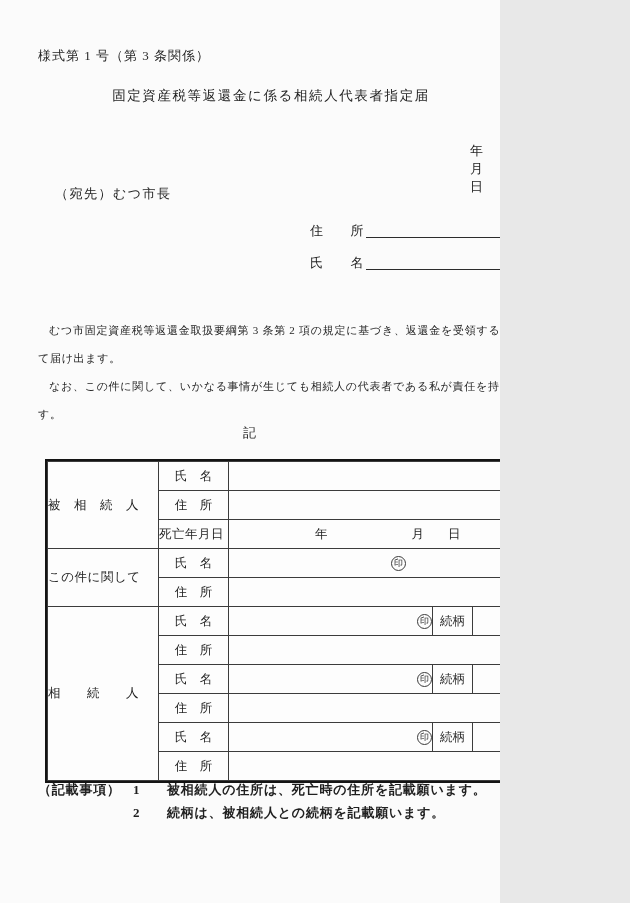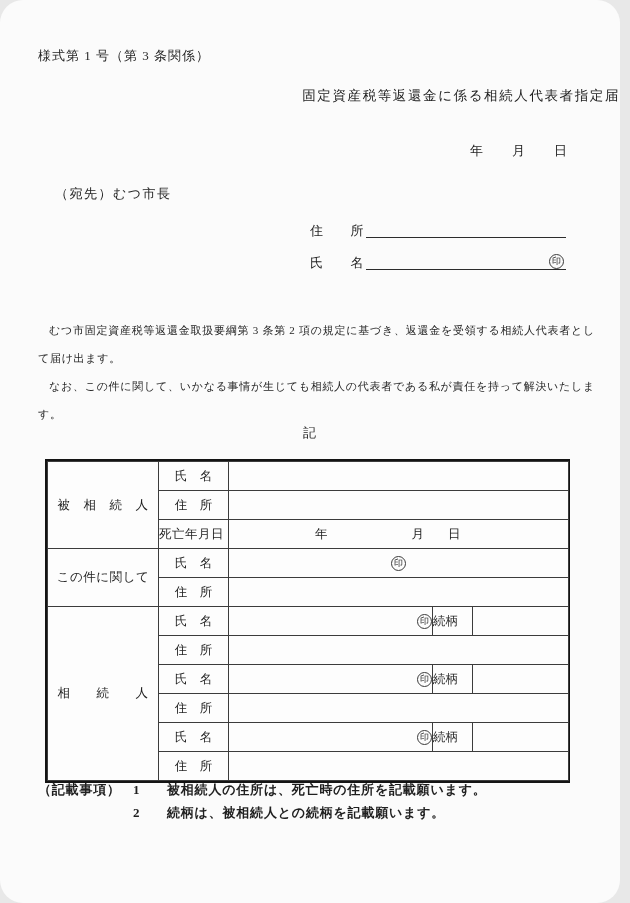--- a/index.html
+++ b/index.html
@@ -1,29 +1,28 @@
 <!DOCTYPE html>
 <html><head>
 <meta charset="utf-8">
 <style>
   html,body{margin:0;padding:0;background:#e8e8e8;}
   .page{
     position:relative;
-    width:620px;height:903px;
+    width:500px;height:903px;
     background:#fbfbfb;
     color:#1f1f1f;
     font-family:"Liberation Serif","DejaVu Serif",serif;
     font-size:13px;
     overflow:hidden;
-    border-radius:23px;
   }
   .abs{position:absolute;}
 
   .form-number{top:47px;left:38px;letter-spacing:1px;}
-  .doc-title{top:87px;left:16px;right:0;text-align:right;font-size:13.5px;letter-spacing:1.6px;padding-left:26px;}
+  .doc-title{top:87px;left:16px;right:0;text-align:center;font-size:13.5px;letter-spacing:1.6px;padding-left:26px;}
   .date-line{top:142px;left:470px;letter-spacing:1px;}
   .addressee{top:185px;left:55px;letter-spacing:1.5px;}
 
   .sig-row{position:absolute;left:310px;width:256px;height:17px;display:flex;align-items:flex-end;}
   .sig-row .sig-label{white-space:pre;letter-spacing:0.5px;line-height:1;padding-bottom:1px;}
   .sig-row .sig-line{flex:1;margin-left:2px;height:17px;border-bottom:1px solid #2c2c2c;position:relative;}
   .seal{
     display:inline-flex;align-items:center;justify-content:center;
     width:15px;height:15px;border:1px solid #3a3a3a;border-radius:50%;
     font-size:9px;line-height:1;box-sizing:border-box;
@@ -35,31 +34,31 @@
   .body-text p{margin:0;text-indent:1em;}
 
   .record-heading{top:424px;left:0;right:0;text-align:center;letter-spacing:1px;}
 
   .table-wrap{position:absolute;left:45px;top:459px;width:521px;border:2px solid #141414;background:#fdfdfd;}
   table.form-table{border-collapse:collapse;table-layout:fixed;width:100%;}
   .form-table td{
     border:1px solid #3c3c3c;height:28px;padding:0;
     font-size:12.5px;overflow:hidden;white-space:nowrap;
   }
-  .cell-group{text-align:center;letter-spacing:0.5px;font-size:13px;}
+  .cell-group{text-align:left;letter-spacing:0.5px;font-size:13px;}
   .cell-label{text-align:center;}
   .cell-label-small{text-align:left;font-size:11.5px;letter-spacing:0.5px;}
   .cell-value{}
   .cell-date span{display:inline-block;}
   .cell-date .y{margin-left:86px;}
   .cell-date .m{margin-left:84px;}
   .cell-date .d{margin-left:24px;}
   .cell-seal-center{text-align:center;}
   .cell-name-seal{text-align:right;padding-right:12px;}
-  .cell-relation{font-size:12px;}
+  .cell-relation{text-align:center;font-size:12px;}
 
   .notes{position:absolute;left:38px;top:778px;font-size:13px;letter-spacing:0.8px;line-height:23px;font-weight:bold;}
   .note-row{display:flex;}
   .note-head{display:inline-block;width:95px;}
   .note-num{display:inline-block;width:27px;}
   .note-text{display:inline-block;margin-left:7px;}
 </style>
 </head>
 <body>
 

